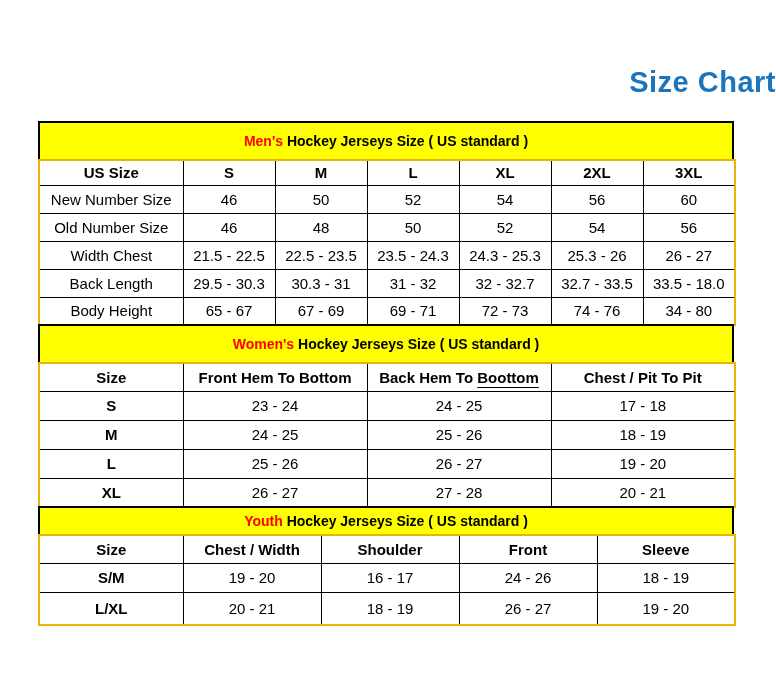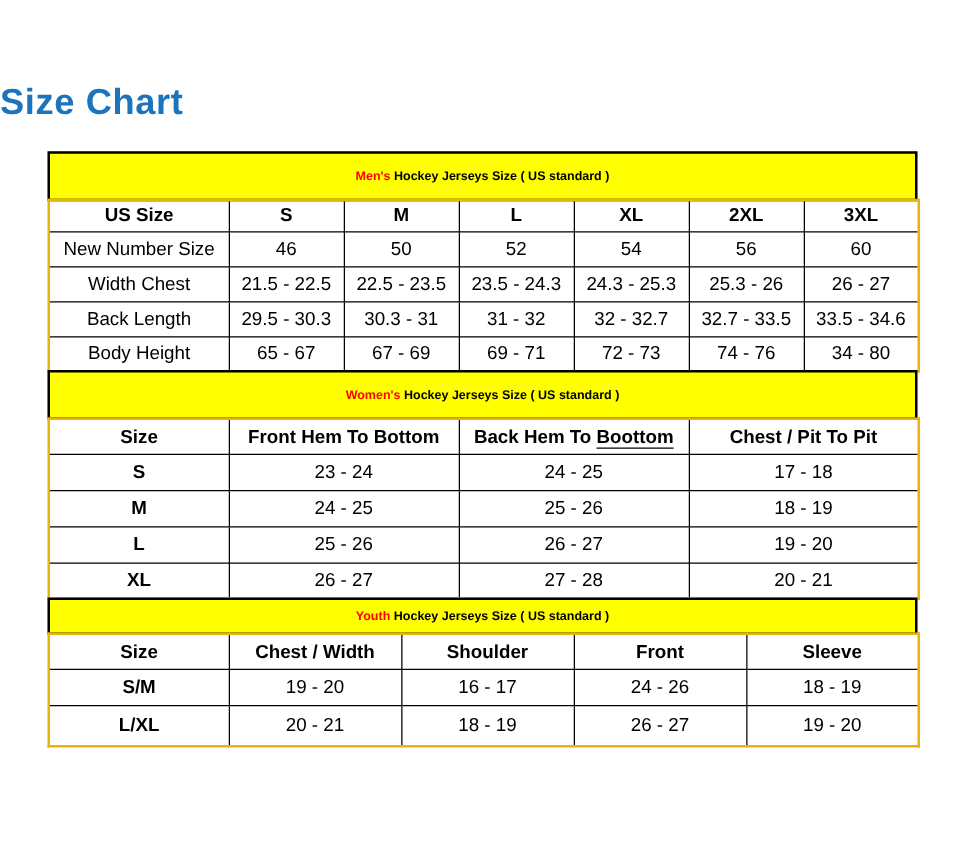--- a/index.html
+++ b/index.html
@@ -2,30 +2,30 @@
 <html><head>
 <meta charset="utf-8">
 <style>
   html, body { margin:0; padding:0; }
   body {
     width:776px; height:692px; background:#ffffff;
     font-family:"Liberation Sans", sans-serif; color:#000;
     position:relative; overflow:hidden;
   }
   .title {
-    margin:0; padding-top:66px; text-align:left;
+    margin:0; padding-top:66px; text-align:right;
     font-size:29px; font-weight:700; color:#1B74BC;
     letter-spacing:0.5px;
   }
   .chart { position:absolute; left:38px; top:121px; width:696px; }
   .chart > :first-child { margin-top:0; }
   .band {
     box-sizing:border-box; background:#FFFF00; border:2px solid #000;
     display:flex; align-items:center; justify-content:center;
-    font-weight:700; font-size:10px; margin-top:-2px; white-space:pre-wrap;
+    font-weight:700; font-size:14px; margin-top:-2px; white-space:pre-wrap;
   }
   .band-40 { height:40px; }
   .band-30 { height:30px; }
   .band .red { color:#FF0000; }
   table.tbl {
     border-collapse:collapse; width:696px; table-layout:fixed;
     margin-top:-2px; border:2px solid #eab308;
   }
   .tbl th, .tbl td {
     border:1px solid #000; text-align:center; vertical-align:middle;
@@ -81,36 +81,45 @@
       <tr>
         <td>New Number Size</td>
         <td>46</td>
         <td>50</td>
         <td>52</td>
         <td>54</td>
         <td>56</td>
         <td>60</td>
       </tr>
       <tr>
+        <td>Old Number Size</td>
+        <td>46</td>
+        <td>48</td>
+        <td>50</td>
+        <td>52</td>
+        <td>54</td>
+        <td>56</td>
+      </tr>
+      <tr>
         <td>Width Chest</td>
         <td>21.5 - 22.5</td>
         <td>22.5 - 23.5</td>
         <td>23.5 - 24.3</td>
         <td>24.3 - 25.3</td>
         <td>25.3 - 26</td>
         <td>26 - 27</td>
       </tr>
       <tr>
         <td>Back Length</td>
         <td>29.5 - 30.3</td>
         <td>30.3 - 31</td>
         <td>31 - 32</td>
         <td>32 - 32.7</td>
         <td>32.7 - 33.5</td>
-        <td>33.5 - 34.6</td>
+        <td>33.5 - 18.0</td>
       </tr>
       <tr>
         <td>Body Height</td>
         <td>65 - 67</td>
         <td>67 - 69</td>
         <td>69 - 71</td>
         <td>72 - 73</td>
         <td>74 - 76</td>
         <td>34 - 80</td>
       </tr>

